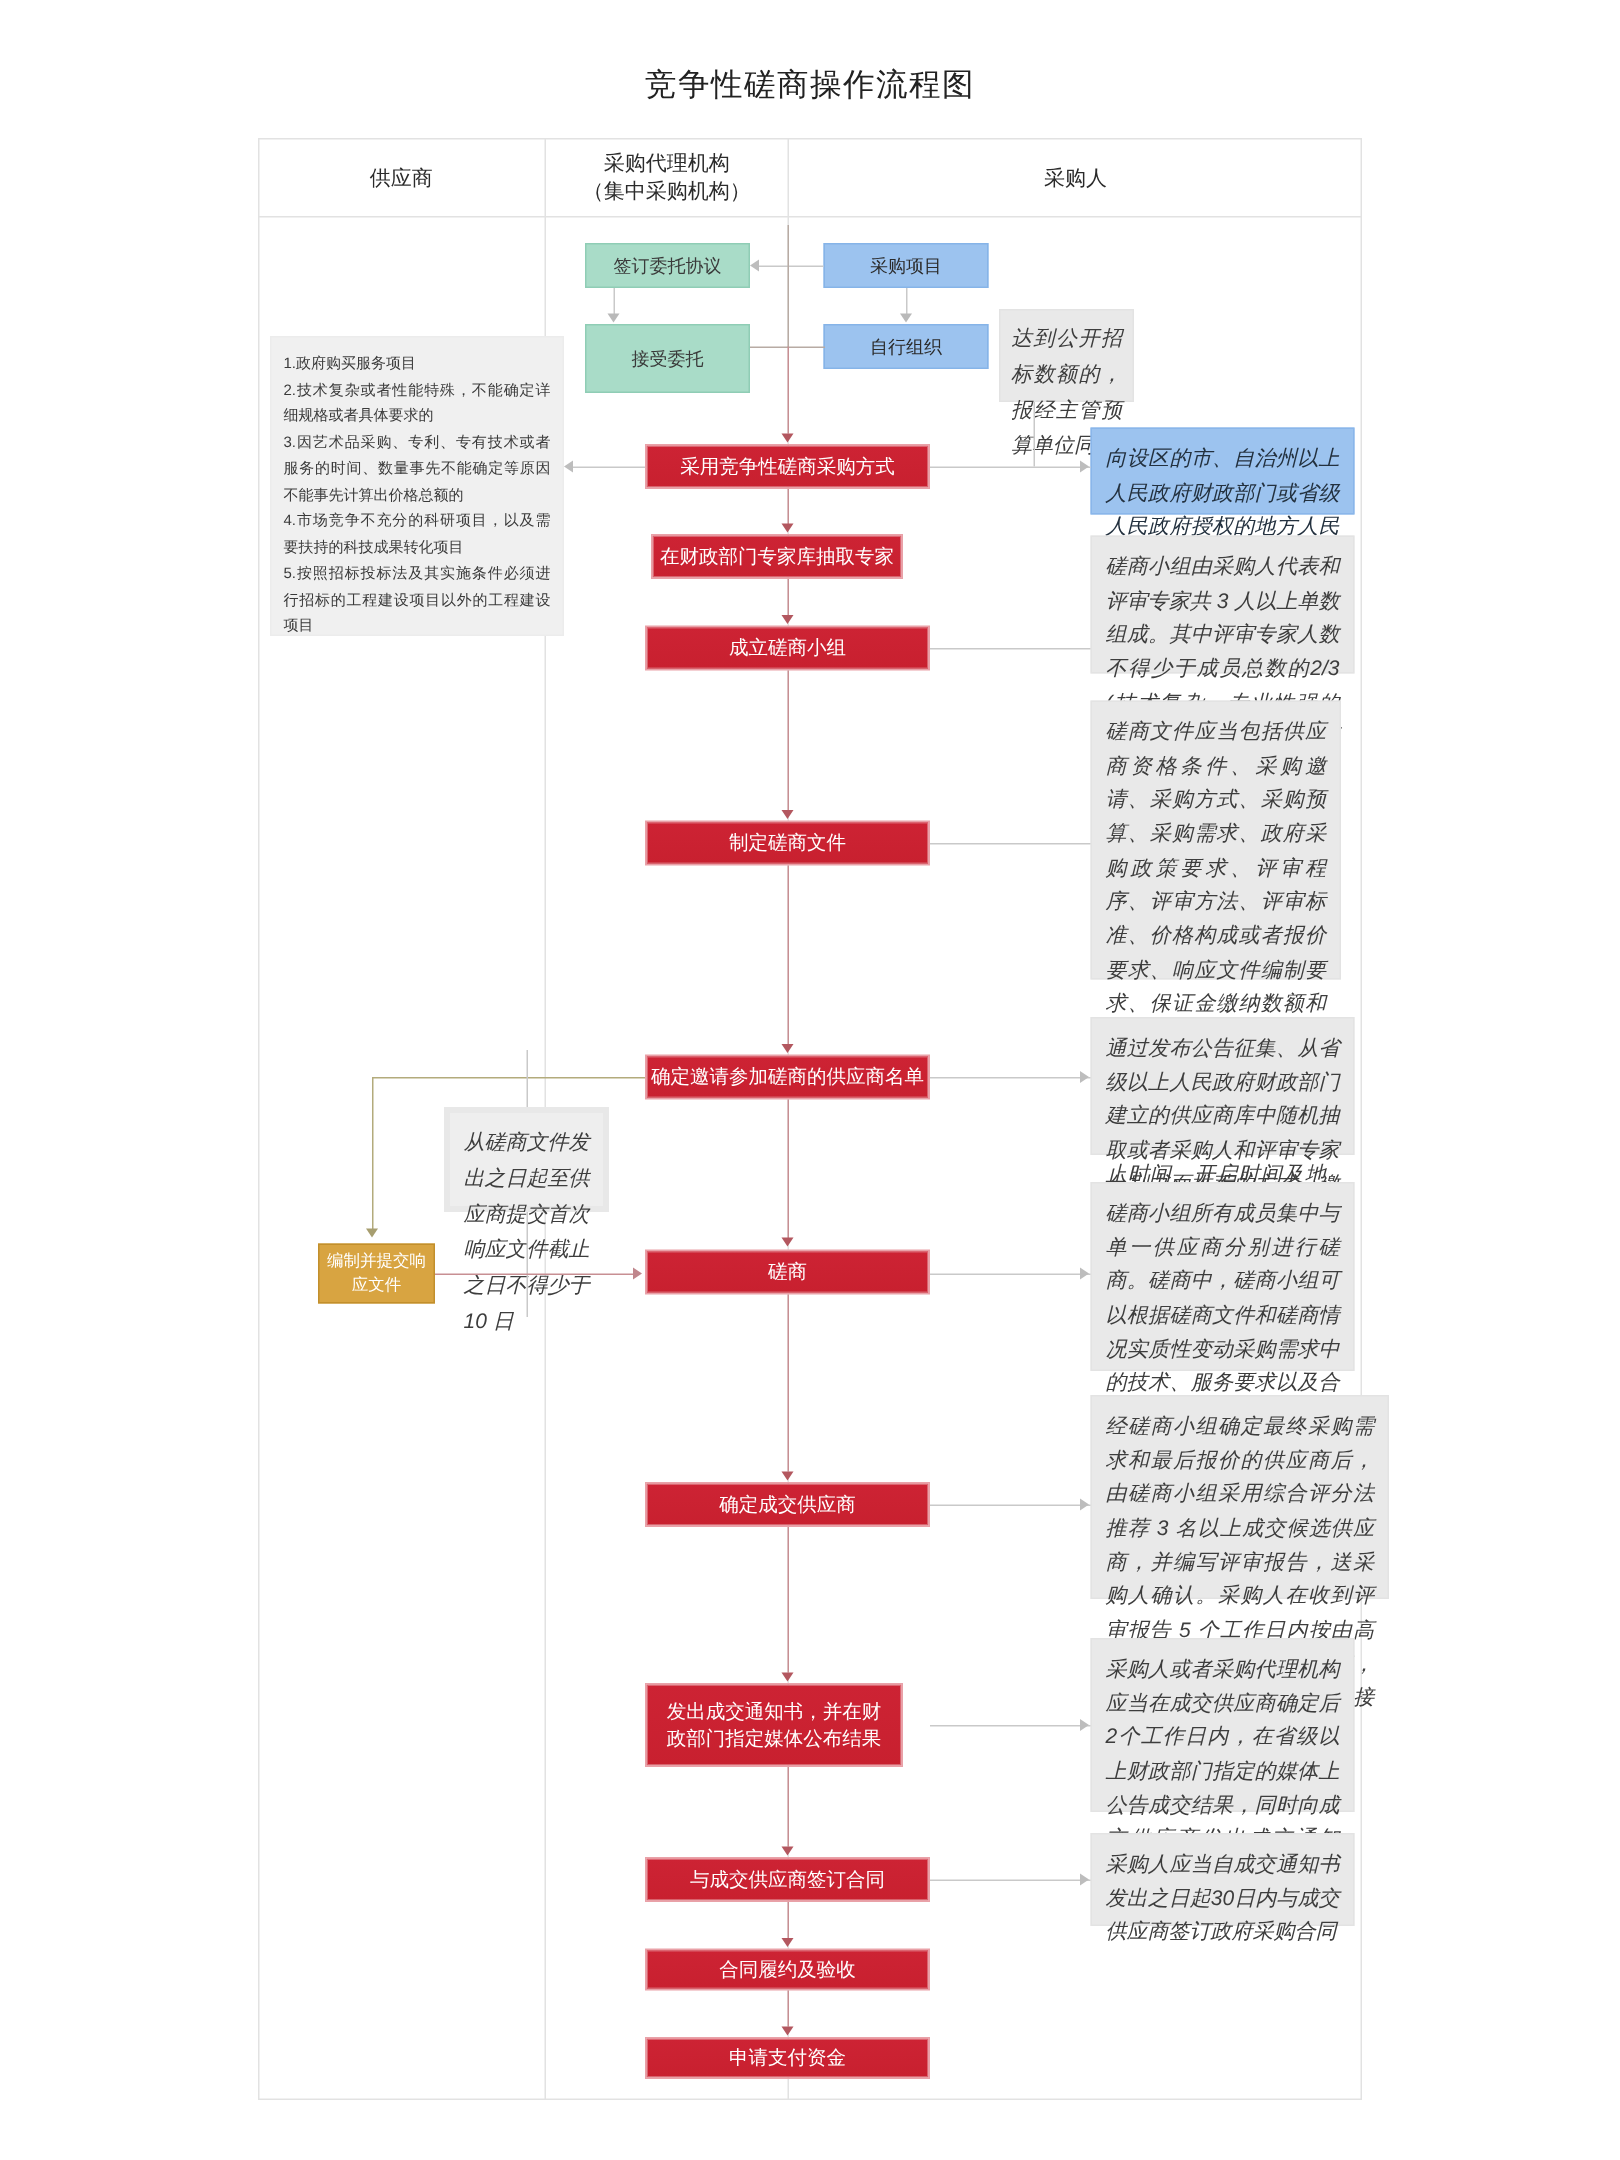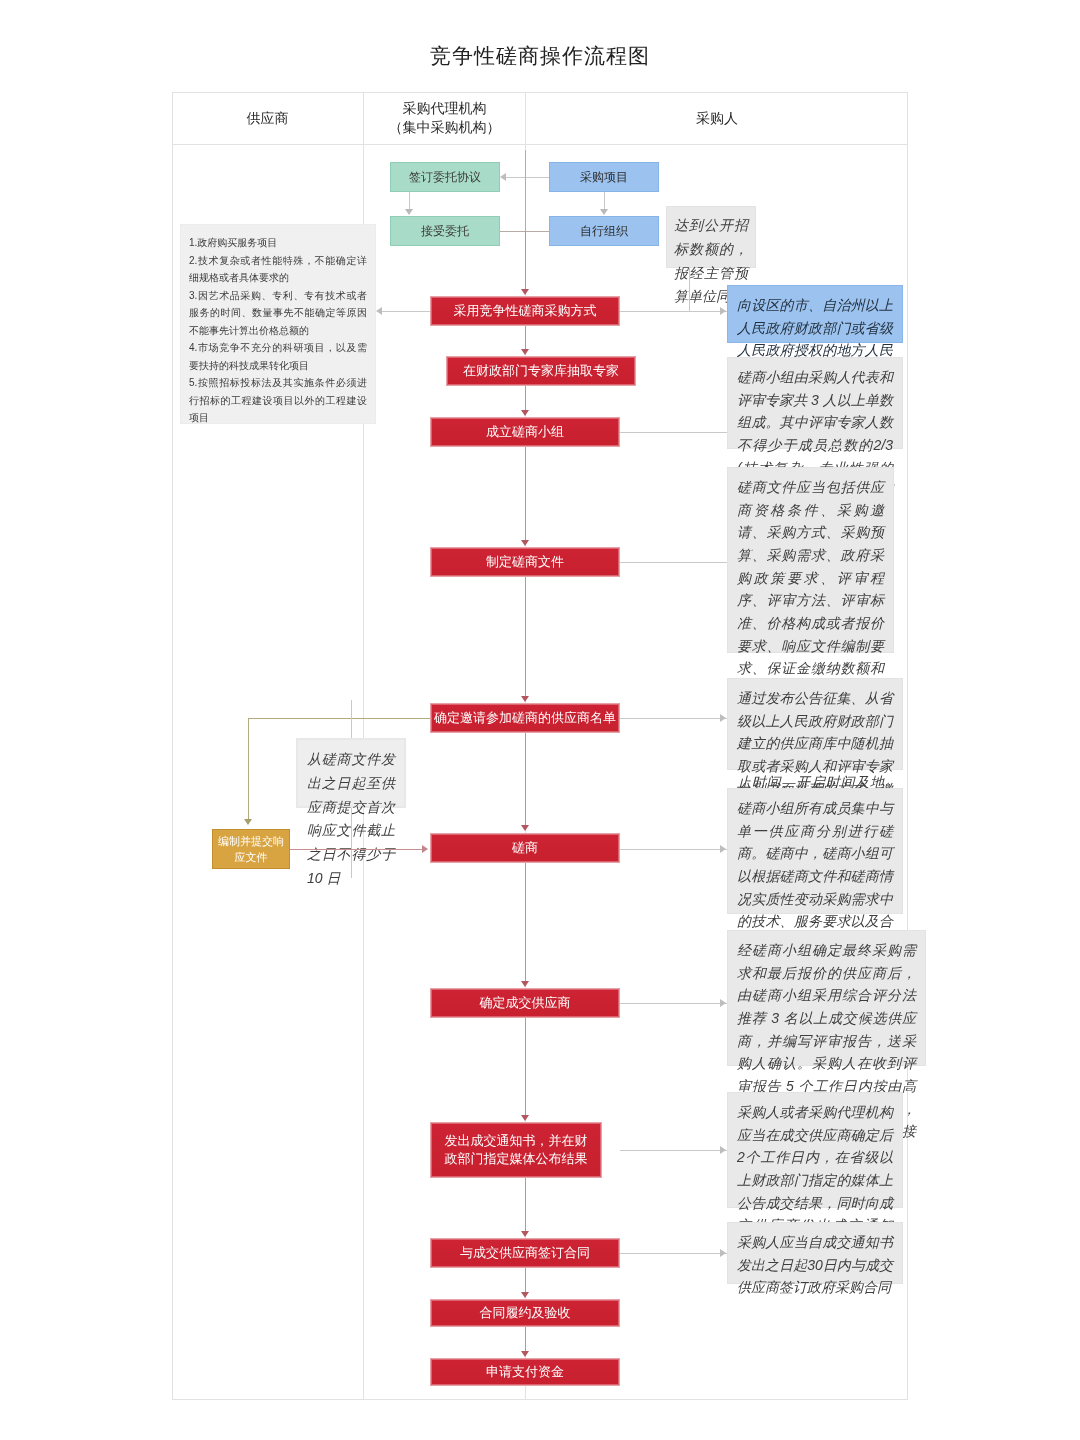--- a/index.html
+++ b/index.html
@@ -66,21 +66,21 @@
   .note{
     position:absolute;box-sizing:border-box;
     font-size:14px;line-height:1.62;color:#3d3d3d;
     padding:8px 9px;
     text-align:justify;
     word-break:break-all;
     font-style:italic;
   }
   .note.grey{background:#e9e9e9;border:1px solid #e3e3e3;}
   .note.blue{background:#9cc3ef;border:1px solid #8ab6ea;color:#23313f;}
-  .note.plain{background:#ffffff;border:2px solid #6d28d9;}
+  .note.plain{background:#ffffff;border:4px solid #6d28d9;}
 
   .sidenote{
     position:absolute;box-sizing:border-box;
     background:#f0f0f0;border:1px solid #ececec;
     font-size:10px;line-height:1.75;color:#3a3a3a;
     padding:9px 8px;
     text-align:justify;word-break:break-all;
   }
 
   
@@ -126,21 +126,21 @@
     <div>1.政府购买服务项目</div>
     <div>2.技术复杂或者性能特殊，不能确定详细规格或者具体要求的</div>
     <div>3.因艺术品采购、专利、专有技术或者服务的时间、数量事先不能确定等原因不能事先计算出价格总额的</div>
     <div>4.市场竞争不充分的科研项目，以及需要扶持的科技成果转化项目</div>
     <div>5.按照招标投标法及其实施条件必须进行招标的工程建设项目以外的工程建设项目</div>
   </div>
 
   <div class="node green" style="left:390px;top:162px;width:110px;height:30px">
     <span>签订委托协议</span>
   </div>
-  <div class="node green" style="left:390px;top:216px;width:110px;height:30px">
+  <div class="node green" style="left:390px;top:216px;width:110px;height:46px">
     <span>接受委托</span>
   </div>
   <div class="node blue" style="left:549px;top:162px;width:110px;height:30px">
     <span>采购项目</span>
   </div>
   <div class="node blue" style="left:549px;top:216px;width:110px;height:30px">
     <span>自行组织</span>
   </div>
 
   <div class="note grey" style="left:666px;top:206px;width:90px;height:62px;padding:7px 7px;line-height:1.7">
@@ -148,21 +148,21 @@
   </div>
 
   <div class="note blue" style="left:727px;top:285px;width:176px;height:58px">
     <span>向设区的市、自治州以上人民政府财政部门或省级人民政府授权的地方人民政府财政部门申请批准</span>
   </div>
 
   <div class="node red" style="left:430px;top:296px;width:190px;height:30px">
     <span>采用竞争性磋商采购方式</span>
   </div>
 
-  <div class="node red" style="left:446px;top:356px;width:190px;height:30px">
+  <div class="node red" style="left:434px;top:356px;width:168px;height:30px">
     <span>在财政部门专家库抽取专家</span>
   </div>
 
   <div class="node red" style="left:430px;top:417px;width:190px;height:30px">
     <span>成立磋商小组</span>
   </div>
 
   <div class="node red" style="left:430px;top:547px;width:190px;height:30px">
     <span>制定磋商文件</span>
   </div>

